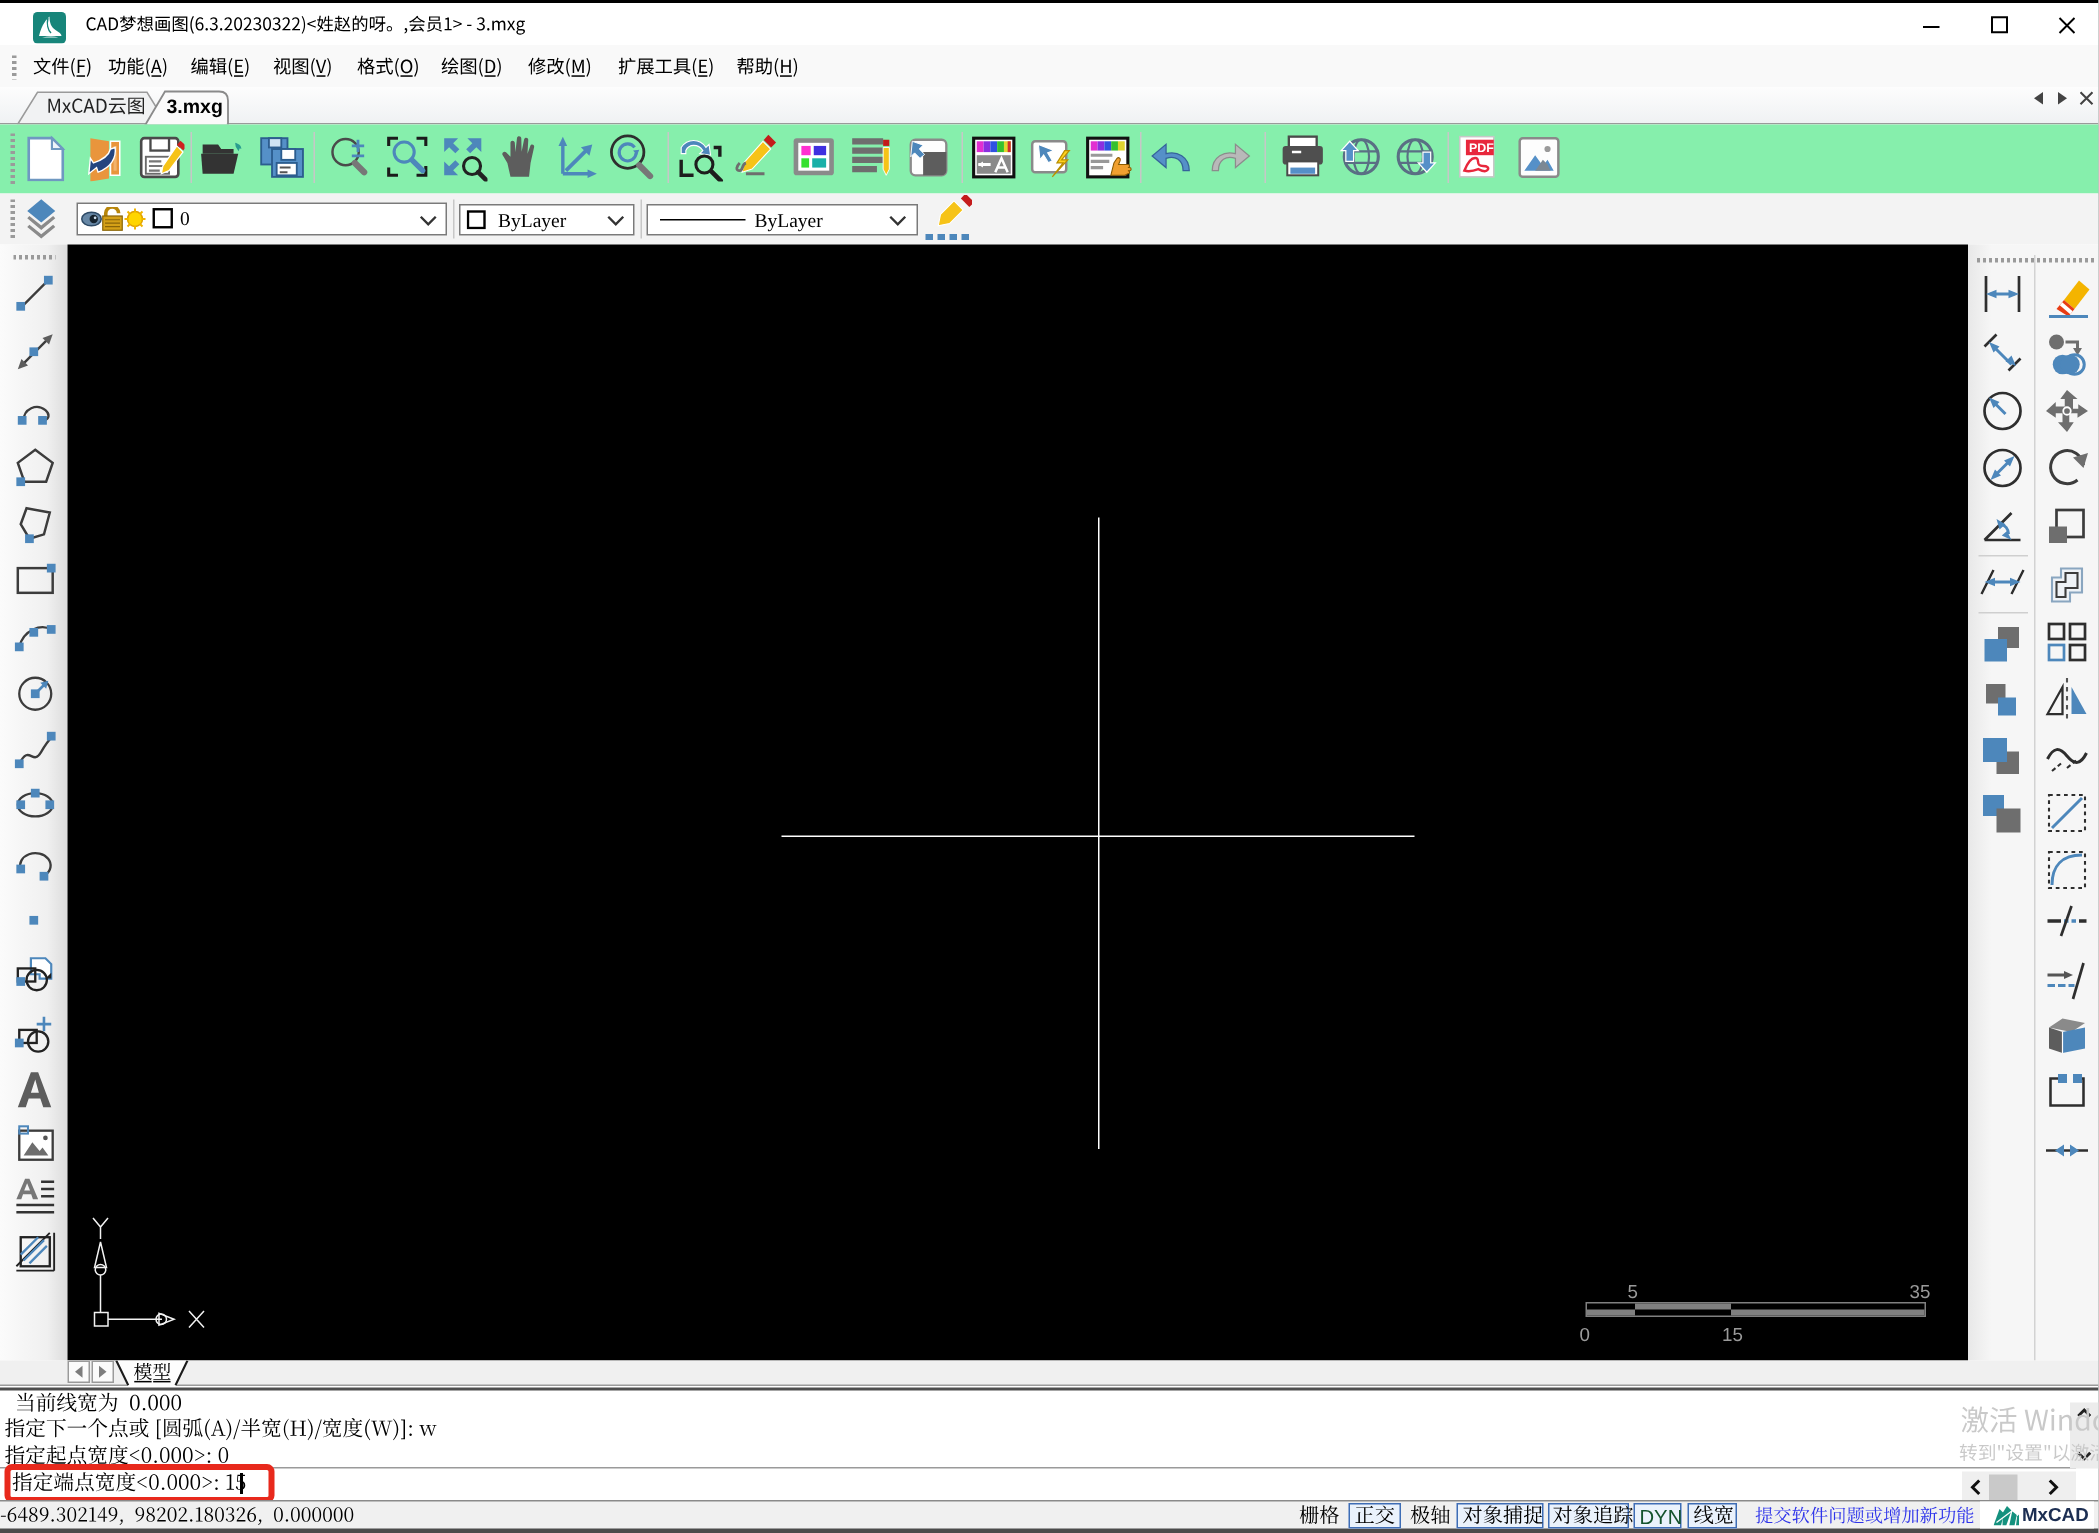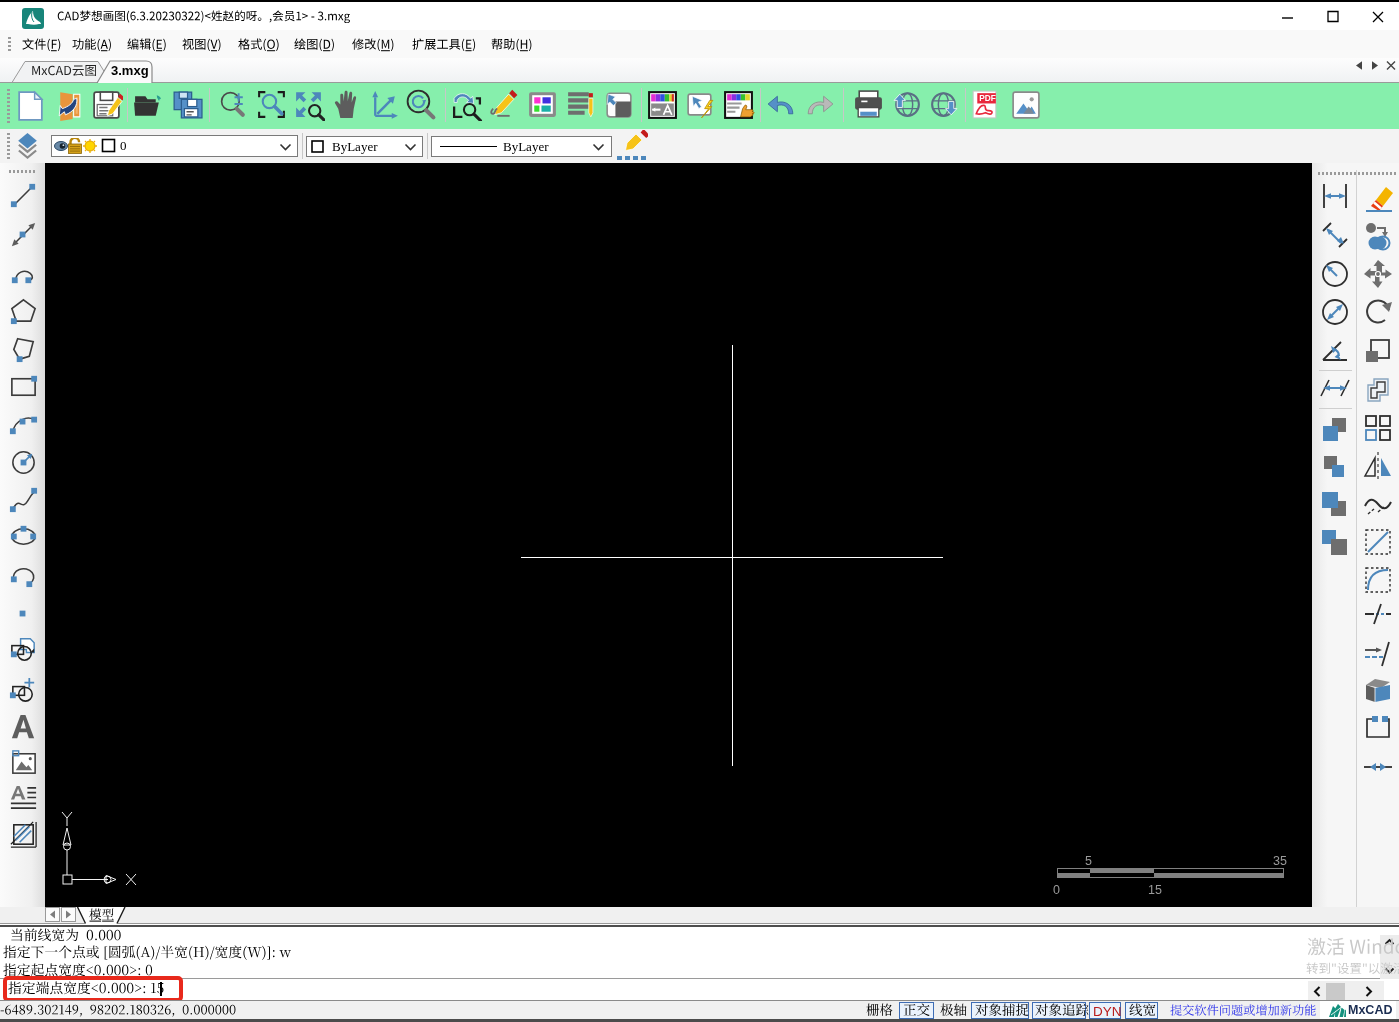--- a/index.html
+++ b/index.html
@@ -736,21 +736,21 @@
     </div>
     <div style="position:absolute;top:1px;height:17px;border:1px solid #3e6db5;background:#eaf2fc;left:1032px;width:54px"></div>
     <div class="abs" style="left:1035px;top:2px">
       <svg width="55" height="16" viewBox="0 0 55 16">
         <g transform="translate(0,11.9)">
           <path d="M6.6 -6.1 6.4 -6C7.3 -5.2 7.7 -4 8 -3.2C8.9 -2.4 9.7 -4.8 6.6 -6.1ZM11.9 -8.8 11.2 -8H10.9V-10.7C11.2 -10.8 11.3 -10.9 11.4 -11.1L10 -11.2V-8H5.9L6 -7.6H10V-0.4C10 -0.2 9.9 -0.1 9.6 -0.1C9.3 -0.1 7.6 -0.2 7.6 -0.2V0C8.3 0.1 8.7 0.2 9 0.4C9.2 0.5 9.3 0.8 9.3 1C10.7 0.9 10.9 0.4 10.9 -0.3V-7.6H12.6C12.8 -7.6 12.9 -7.6 12.9 -7.8C12.5 -8.2 11.9 -8.8 11.9 -8.8ZM1.5 -7.8 1.4 -7.7C2.2 -6.8 3 -5.8 3.7 -4.7C2.9 -2.8 1.8 -1 0.4 0.4L0.6 0.6C2.1 -0.6 3.3 -2.2 4.1 -3.8C4.6 -2.9 5 -2 5.2 -1.3C5.7 -0.1 6.6 -0.8 5.8 -2.6C5.5 -3.3 5.1 -4 4.5 -4.7C5.2 -6.2 5.7 -7.7 6 -9.1C6.3 -9.1 6.4 -9.2 6.5 -9.3L5.5 -10.2L5 -9.7H0.6L0.8 -9.2H5C4.8 -8 4.4 -6.7 4 -5.4C3.3 -6.2 2.5 -7 1.5 -7.8Z M25.1 -4.7 24.3 -5.3C24.6 -5.4 24.8 -5.5 24.8 -5.6V-7.8C25.1 -7.8 25.3 -7.9 25.4 -8L24.3 -8.8L23.8 -8.3H20.8C21.5 -8.7 22.2 -9.2 22.7 -9.6C22.9 -9.6 23.1 -9.6 23.2 -9.7L22.2 -10.6L21.7 -10.1H18.3C18.5 -10.3 18.8 -10.6 19 -10.8C19.3 -10.8 19.5 -10.9 19.5 -11L18.2 -11.3C17.4 -10 15.8 -8.3 14.1 -7.3L14.2 -7.1C14.8 -7.4 15.3 -7.7 15.9 -8.1V-5.2H16C16.4 -5.2 16.7 -5.4 16.7 -5.5V-5.8H18.4C17.4 -4.8 16.1 -4 14.5 -3.4L14.6 -3.2C16.4 -3.7 18 -4.5 19.2 -5.5C19.4 -5.2 19.6 -4.9 19.8 -4.6C18.5 -3.4 16.3 -2.3 14.4 -1.6L14.5 -1.4C16.5 -1.9 18.7 -2.9 20.1 -3.9C20.2 -3.6 20.3 -3.4 20.4 -3.2C19 -1.7 16.5 -0.4 14.2 0.3L14.2 0.5C16.5 0 18.9 -1 20.5 -2.2C20.6 -1.2 20.5 -0.4 20.1 -0C20 0.1 19.9 0.1 19.8 0.1C19.4 0.1 18.5 0 17.9 -0L18 0.2C18.4 0.3 18.9 0.4 19 0.5C19.2 0.6 19.3 0.8 19.3 1.1C20 1.1 20.5 0.9 20.7 0.6C21.4 -0 21.6 -1.7 21 -3.3L21.8 -3.5C22.5 -1.7 23.9 -0.5 25.7 0.3C25.9 -0.1 26.1 -0.4 26.5 -0.4L26.5 -0.5C24.6 -1.1 22.9 -2.1 22.1 -3.6C23 -4 24 -4.4 24.6 -4.7C24.9 -4.6 25 -4.6 25.1 -4.7ZM21.5 -9.7C21.2 -9.2 20.8 -8.7 20.3 -8.3H16.9L16.5 -8.5C17 -8.9 17.5 -9.3 17.9 -9.7ZM16.7 -7.9H20.1C19.7 -7.3 19.3 -6.7 18.8 -6.2H16.7ZM23.9 -7.9V-6.2H19.9C20.4 -6.7 20.8 -7.3 21.1 -7.9ZM23.9 -5.8V-5.4C23.2 -4.8 22 -4.1 21 -3.5C20.6 -4.3 20.1 -5 19.3 -5.7L19.5 -5.8Z M28.4 -11.1 28.2 -11C28.8 -10.3 29.6 -9.1 29.8 -8.2C30.7 -7.5 31.4 -9.5 28.4 -11.1ZM33.3 -1.1V-1.6H38.1V-1H38.2C38.5 -1 38.9 -1.2 38.9 -1.3V-4.3C39.2 -4.4 39.4 -4.5 39.5 -4.6L38.4 -5.4L37.9 -4.9H33.3V-6.6H37.6V-6.1H37.8C38 -6.1 38.5 -6.3 38.5 -6.4V-9C38.8 -9 39 -9.1 39.1 -9.2L38 -10.1L37.5 -9.5H34.9C35.2 -9.9 35.5 -10.4 35.7 -10.7C36 -10.7 36.2 -10.9 36.2 -11.1L34.8 -11.3L34.4 -9.5H33.3L32.4 -10V-0.8H32.6C33 -0.8 33.3 -1 33.3 -1.1ZM33.3 -4.5H38.1V-2.1H33.3ZM33.3 -7V-9.1H37.6V-7ZM29.6 -1.7C29.1 -1.3 28.2 -0.5 27.6 -0.1L28.4 0.9C28.5 0.8 28.5 0.7 28.5 0.6C28.9 -0.1 29.7 -1 30 -1.4C30.1 -1.6 30.2 -1.6 30.4 -1.4C31.6 0.1 32.9 0.6 35.5 0.6C36.9 0.6 38.1 0.6 39.4 0.6C39.4 0.2 39.6 -0 40 -0.1V-0.3C38.5 -0.2 37.2 -0.2 35.7 -0.2C33.3 -0.2 31.8 -0.5 30.6 -1.8C30.5 -1.8 30.5 -1.9 30.4 -1.9V-6.2C30.8 -6.3 31 -6.4 31.1 -6.5L29.9 -7.4L29.4 -6.7H27.7L27.8 -6.3H29.6Z M48.8 -11.3 48.6 -11.2C49 -10.8 49.5 -10 49.5 -9.4C50.3 -8.7 51.1 -10.4 48.8 -11.3ZM51.4 -7.6 50.9 -6.9H46.9L47 -6.5H52.1C52.3 -6.5 52.4 -6.6 52.4 -6.7C52.1 -7.1 51.4 -7.6 51.4 -7.6ZM48.5 -3 47.3 -3.5C46.8 -2.1 46 -0.6 45.3 0.2L45.4 0.4C46.4 -0.4 47.3 -1.5 48 -2.8C48.2 -2.8 48.4 -2.9 48.5 -3ZM51 -3.5 50.9 -3.4C51.5 -2.5 52.4 -1.2 52.6 -0.2C53.4 0.5 54.1 -1.4 51 -3.5ZM52.3 -5.4 51.8 -4.7H46.2L46.3 -4.3H49.2V-0.2C49.2 -0 49.1 0 48.9 0C48.6 0 47.4 -0 47.4 -0V0.1C48 0.2 48.3 0.3 48.5 0.5C48.6 0.6 48.7 0.8 48.7 1.1C49.9 1 50 0.5 50 -0.2V-4.3H53C53.2 -4.3 53.3 -4.4 53.3 -4.5C52.9 -4.9 52.3 -5.4 52.3 -5.4ZM47 -9.7 46.8 -9.7C46.8 -9.2 46.4 -8.5 46.1 -8.2C45.8 -8 45.7 -7.8 45.8 -7.5C46 -7.3 46.4 -7.3 46.6 -7.6C46.9 -7.8 47.1 -8.2 47.1 -8.8H52.1L51.8 -7.6L52 -7.5C52.3 -7.8 52.8 -8.3 53 -8.6C53.2 -8.7 53.4 -8.7 53.5 -8.8L52.6 -9.7L52.1 -9.2H47.1C47.1 -9.3 47.1 -9.5 47 -9.7ZM42.5 -7.2V-10H44.8V-7.2ZM42.9 -5 41.8 -5.2V-0.6L40.9 -0.5L41.6 0.6C41.7 0.6 41.8 0.5 41.8 0.3C43.7 -0.4 45.1 -1.1 46.1 -1.6L46 -1.8C45.4 -1.6 44.7 -1.4 44.1 -1.3V-4.2H45.6C45.8 -4.2 45.9 -4.2 45.9 -4.4C45.6 -4.8 44.9 -5.3 44.9 -5.3L44.4 -4.6H44.1V-6.8H44.8V-6.4H44.9C45.2 -6.4 45.6 -6.5 45.6 -6.6V-9.8C45.9 -9.9 46.1 -10 46.2 -10.1L45.1 -10.9L44.7 -10.4H42.7L41.7 -10.9V-6.2H41.8C42.3 -6.2 42.5 -6.4 42.5 -6.4V-6.8H43.3V-1L42.5 -0.8V-4.7C42.8 -4.8 42.9 -4.9 42.9 -5Z" fill="#000"></path>
         </g>
       </svg>
     </div>
     <div style="position:absolute;top:1px;height:17px;border:1px solid #3e6db5;background:#eaf2fc;left:1089px;width:32px"></div>
-    <div class="abs" style="left:1093px;top:3px;font:13.5px 'Liberation Sans';color:#b91c1c">DYN</div>
+    <div class="abs" style="left:1093px;top:3px;font:13.5px 'Liberation Sans';color:#14532d">DYN</div>
     <div style="position:absolute;top:1px;height:17px;border:1px solid #3e6db5;background:#eaf2fc;left:1125px;width:33px"></div>
     <div class="abs" style="left:1129px;top:2px">
       <svg width="28" height="16" viewBox="0 0 28 16">
         <g transform="translate(0,11.9)">
           <path d="M0.6 -1 1.1 0.2C1.3 0.2 1.4 0 1.4 -0.1C3.3 -0.9 4.7 -1.6 5.7 -2.1L5.7 -2.3C3.6 -1.7 1.5 -1.2 0.6 -1ZM9 -11 8.9 -10.9C9.4 -10.4 10.1 -9.7 10.4 -9.1C11.3 -8.6 11.9 -10.4 9 -11ZM4.3 -10.6 3 -11.2C2.6 -10.1 1.6 -8.1 0.8 -7.2C0.7 -7.2 0.4 -7.1 0.4 -7.1L0.9 -5.9C1 -6 1.1 -6 1.2 -6.2C1.9 -6.3 2.6 -6.5 3.1 -6.7C2.4 -5.6 1.6 -4.6 0.9 -4C0.7 -3.9 0.5 -3.8 0.5 -3.8L1 -2.6C1.1 -2.7 1.2 -2.8 1.3 -2.9C2.9 -3.3 4.3 -3.8 5.1 -4.1L5.1 -4.3C3.7 -4.1 2.3 -4 1.4 -3.9C2.8 -5.1 4.4 -6.9 5.2 -8.1C5.5 -8 5.6 -8.1 5.7 -8.3L4.5 -9C4.3 -8.5 3.9 -7.8 3.4 -7.1L1.2 -7.1C2.1 -8 3.2 -9.4 3.8 -10.4C4.1 -10.4 4.2 -10.5 4.3 -10.6ZM8.7 -11.2 7.3 -11.3C7.3 -10.1 7.3 -8.9 7.4 -7.8L5.5 -7.5L5.6 -7.1L7.5 -7.4C7.6 -6.6 7.7 -5.8 7.9 -5.1L5.2 -4.7L5.3 -4.3L7.9 -4.7C8.2 -3.8 8.5 -3 8.8 -2.3C7.5 -1 5.9 -0.1 4.2 0.6L4.3 0.8C6.1 0.3 7.8 -0.5 9.2 -1.6C9.7 -0.7 10.4 -0 11.3 0.5C12 1 12.8 1.3 13.1 0.9C13.2 0.7 13.2 0.5 12.8 0L13 -2L12.8 -2C12.6 -1.5 12.4 -0.8 12.2 -0.5C12.1 -0.2 12 -0.2 11.7 -0.4C11 -0.8 10.4 -1.4 9.9 -2.1C10.6 -2.7 11.2 -3.3 11.7 -4.1C12 -4 12.2 -4.1 12.3 -4.2L11 -4.9C10.5 -4.2 10 -3.5 9.5 -2.9C9.2 -3.5 9 -4.1 8.8 -4.8L12.8 -5.4C12.9 -5.4 13.1 -5.5 13.1 -5.6C12.6 -6 11.7 -6.4 11.7 -6.4L11.2 -5.5L8.7 -5.2C8.5 -5.9 8.4 -6.7 8.4 -7.5L12.2 -8C12.4 -8 12.5 -8.1 12.5 -8.2C12 -8.6 11.2 -9 11.2 -9L10.6 -8.2L8.3 -7.9C8.3 -8.8 8.2 -9.8 8.2 -10.8C8.6 -10.8 8.7 -11 8.7 -11.2Z M21.6 -2.9 20.4 -3.1V-0.1C20.4 0.5 20.6 0.7 21.7 0.7H23.4C25.6 0.7 26.1 0.6 26.1 0.1C26.1 0 26 -0.1 25.7 -0.2L25.6 -1.6H25.5C25.3 -1 25.2 -0.4 25.1 -0.2C25 -0.1 25 -0.1 24.8 -0.1C24.6 -0.1 24.1 -0.1 23.4 -0.1H21.8C21.3 -0.1 21.2 -0.1 21.2 -0.3V-2.6C21.5 -2.7 21.6 -2.8 21.6 -2.9ZM20.9 -4.5 19.6 -4.7C19.5 -2.6 19.3 -0.6 14.2 0.8L14.4 1.1C20 -0.3 20.3 -2.3 20.5 -4.2C20.7 -4.2 20.9 -4.4 20.9 -4.5ZM16.3 -5.9V-1.4H16.5C16.9 -1.4 17.2 -1.6 17.2 -1.7V-5.2H23.1V-1.6H23.2C23.6 -1.6 24 -1.8 24 -1.8V-5C24.2 -5.1 24.4 -5.2 24.4 -5.3L23.5 -6L23 -5.5H17.4ZM19.1 -11.4 19 -11.3C19.4 -10.9 19.9 -10.3 20 -9.7C20.9 -9.1 21.7 -11 19.1 -11.4ZM24.5 -8.1 23.9 -7.3H22.5V-8.3C22.9 -8.4 23 -8.5 23 -8.7L21.7 -8.9V-7.3H18.7V-8.4C19 -8.5 19.1 -8.6 19.2 -8.8L17.8 -8.9V-7.3H14.8L14.9 -6.9H17.8V-5.8H18C18.3 -5.8 18.7 -6 18.7 -6.1V-6.9H21.7V-5.8H21.9C22.2 -5.8 22.5 -6 22.5 -6V-6.9H25.3C25.5 -6.9 25.6 -7 25.7 -7.2C25.2 -7.6 24.5 -8.1 24.5 -8.1ZM15.6 -10.4H15.3C15.4 -9.6 15 -8.9 14.6 -8.6C14.3 -8.4 14.1 -8.2 14.3 -7.9C14.4 -7.6 14.9 -7.6 15.2 -7.8C15.5 -8 15.7 -8.5 15.7 -9.1H24.9C24.8 -8.8 24.7 -8.4 24.6 -8.1L24.8 -8C25.1 -8.2 25.6 -8.7 25.9 -9C26.1 -9 26.3 -9 26.4 -9.1L25.4 -10.1L24.8 -9.5H15.7C15.7 -9.8 15.7 -10.1 15.6 -10.4Z" fill="#000"></path>
         </g>
       </svg>
     </div>
     <div class="abs" style="left:1170px;top:3px">
       <svg width="147" height="14" viewBox="0 0 147 14">

